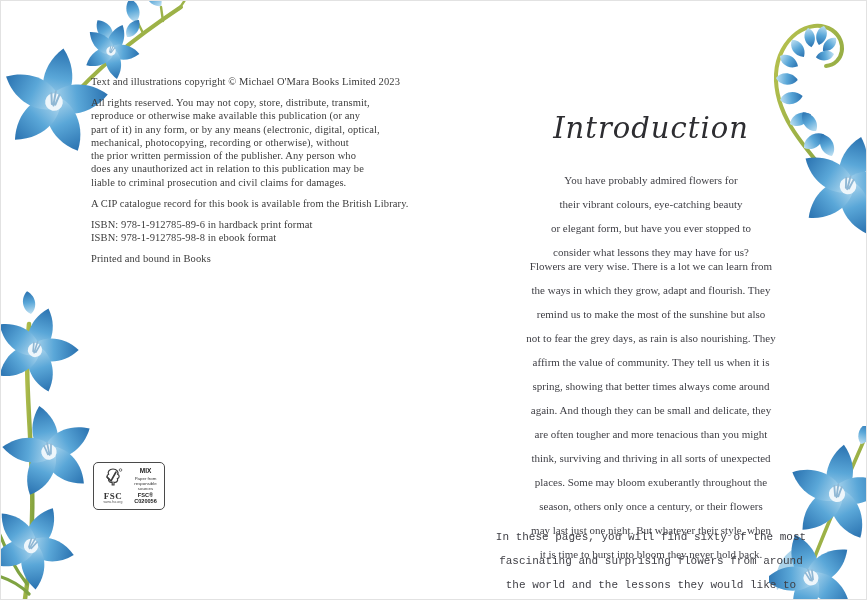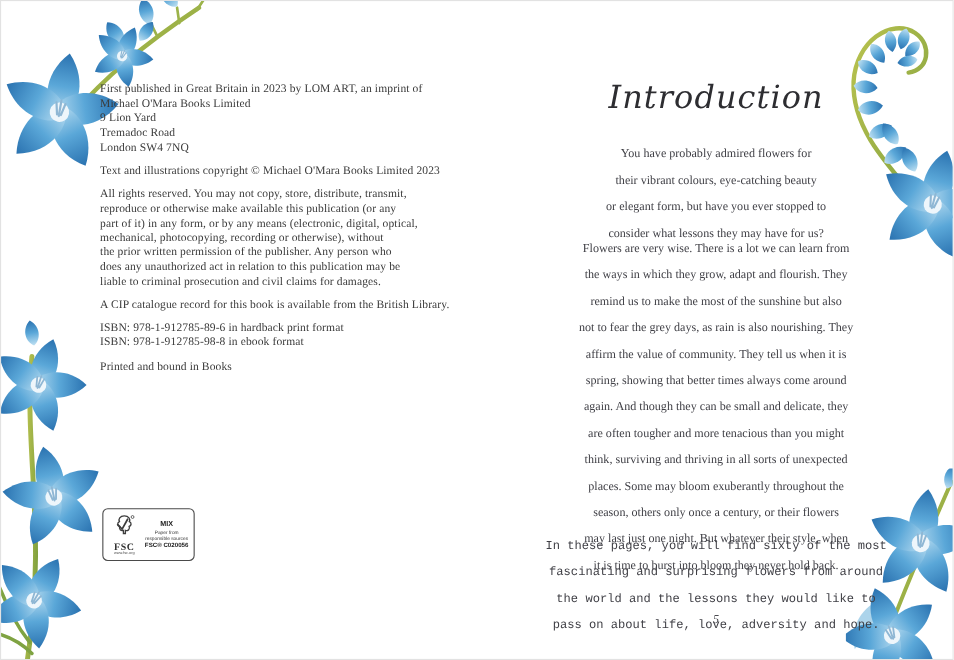--- a/index.html
+++ b/index.html
@@ -10,34 +10,34 @@
     font-family:"Liberation Serif", serif;
     color:var(--text-color, #3b3b3b);
   }
   
   .left-text {
     position:absolute; left:90px; top:74px; width:332px;
     font-size:10.5px; line-height:1.26; letter-spacing:0.1px;
   }
   .left-text .block { white-space:pre-line; margin-bottom:8px; }
   .fsc-box {
-    position:absolute; left:92px; top:461px; width:84px; height:48px;
+    position:absolute; left:92px; top:461px; width:72px; height:48px;
     border:1px solid #4a4a4a; border-radius:5px;
     display:flex; align-items:center; padding:3px 4px; gap:3px;
     background:#fff;
   }
   .fsc-left { width:30px; text-align:center; line-height:1; }
   .fsc-brand { font-family:"Liberation Serif", serif; font-weight:bold; font-size:9px; color:#333; letter-spacing:0.5px; }
   .fsc-url { font-size:3.5px; color:#555; font-family:"Liberation Sans", sans-serif; }
   .fsc-right { flex:1; text-align:center; font-family:"Liberation Sans", sans-serif; line-height:1.15; }
   .fsc-mix { font-weight:bold; font-size:6.5px; color:#222; }
   .fsc-tagline { font-size:4.4px; color:#333; white-space:pre-line; margin:1px 0; }
   .fsc-code { font-weight:bold; font-size:5.6px; color:#222; }
   
-  .rp { position:absolute; left:433px; width:434px; text-align:center; color:#3f3f45; }
+  .rp { position:absolute; left:433px; width:434px; text-align:center; color:#3f3f45;margin-top:40px; }
   .rp-title {
     top:70px; font-family:"DejaVu Serif", serif; font-style:italic;
     font-size:29px; letter-spacing:1px; color:#2d2d31; font-weight:500;
   }
   .rp-para { white-space:pre-line; font-size:11px; line-height:24px; }
   .rp-intro   { top:127px; }
   .rp-body    { top:213px; }
   .rp-closing { top:484px;font-family:Liberation Mono, monospace; }
   .rp-pageno  { top:556px; font-style:italic; font-size:11px; color:#4a4a50; }
   
@@ -88,25 +88,20 @@
   <svg class="art" style="left:-16px;top:283px" width="112" height="317" viewBox="0 0 112 317">
     <path d="M44 40 C36 120 58 200 40 315" stroke="url(#stemGrad)" stroke-width="4.5" fill="none" stroke-linecap="round"></path>
     <path d="M42 300 C20 272 18 252 8 238 M44 310 C30 296 16 292 4 290" stroke="#7fa342" stroke-width="3.2" fill="none" stroke-linecap="round"></path>
     <use href="#bud" transform="translate(46,30) scale(1.0) rotate(-10)"></use>
     <use href="#flower5" transform="translate(50,66) scale(0.95) rotate(18)"></use>
     <use href="#flower5" transform="translate(64,168) scale(1.02) rotate(-12)"></use>
     <use href="#flower5" transform="translate(46,262) scale(0.95) rotate(30)"></use>
   </svg>
 
   <div class="left-text">
-    <div class="block">First published in Great Britain in 2023 by LOM ART, an imprint of
-Michael O'Mara Books Limited
-9 Lion Yard
-Tremadoc Road
-London SW4 7NQ</div>
     <div class="block">Text and illustrations copyright © Michael O'Mara Books Limited 2023</div>
     <div class="block">All rights reserved. You may not copy, store, distribute, transmit,
 reproduce or otherwise make available this publication (or any
 part of it) in any form, or by any means (electronic, digital, optical,
 mechanical, photocopying, recording or otherwise), without
 the prior written permission of the publisher. Any person who
 does any unauthorized act in relation to this publication may be
 liable to criminal prosecution and civil claims for damages.</div>
     <div class="block">A CIP catalogue record for this book is available from the British Library.</div>
     <div class="block">ISBN: 978-1-912785-89-6 in hardback print format

